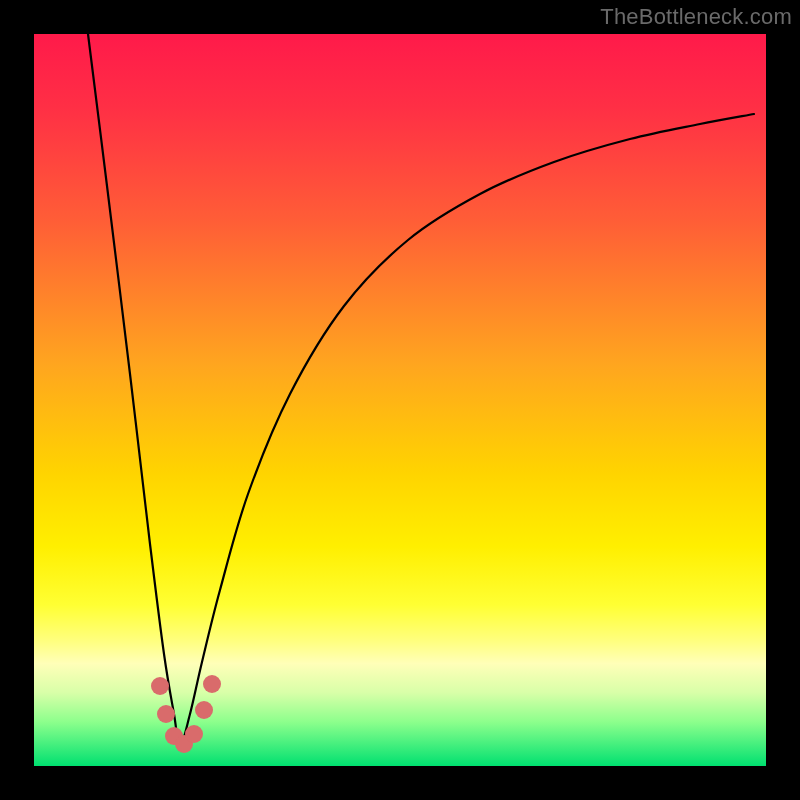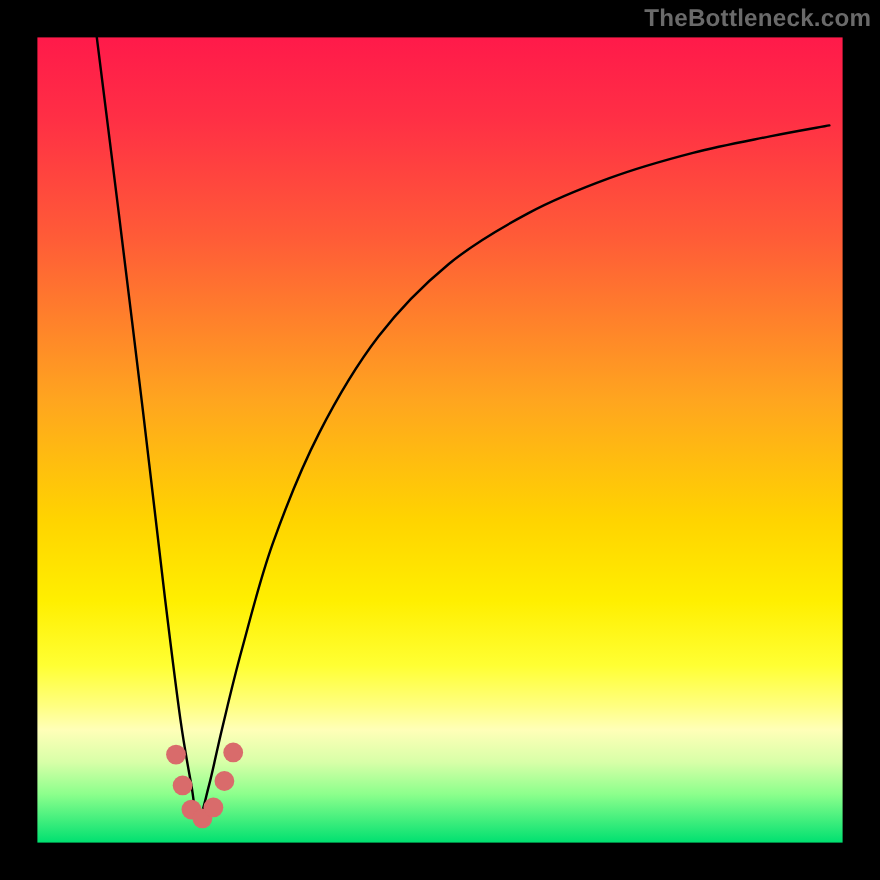--- a/index.html
+++ b/index.html
@@ -32,21 +32,21 @@
       #8cff8c 94%,
       #00e070 100%
     );
   }
   .attribution {
     position: absolute;
     top: 4px;
     right: 8px;
     color: #6a6a6a;
     font-size: 22px;
-    font-weight: 700;
+    font-weight: 400;
     letter-spacing: 0.2px;
     text-align: center;
   }
   svg.plot {
     position: absolute;
     left: 34px;
     top: 34px;
     width: 732px;
     height: 732px;
     overflow: visible;

